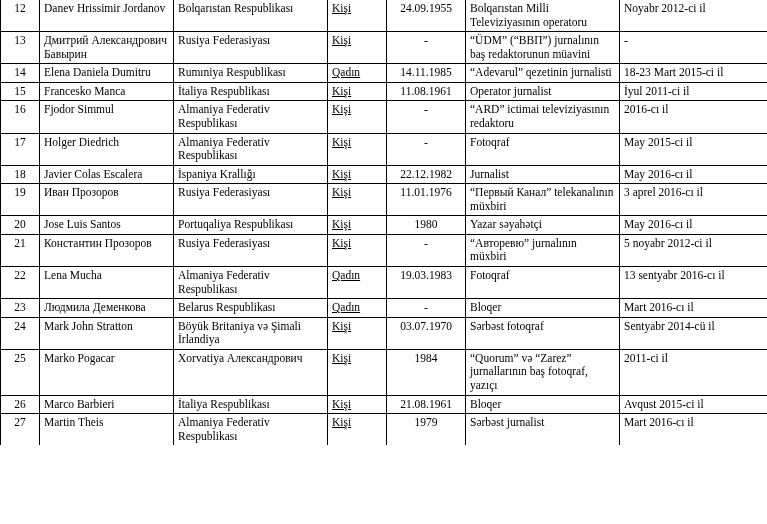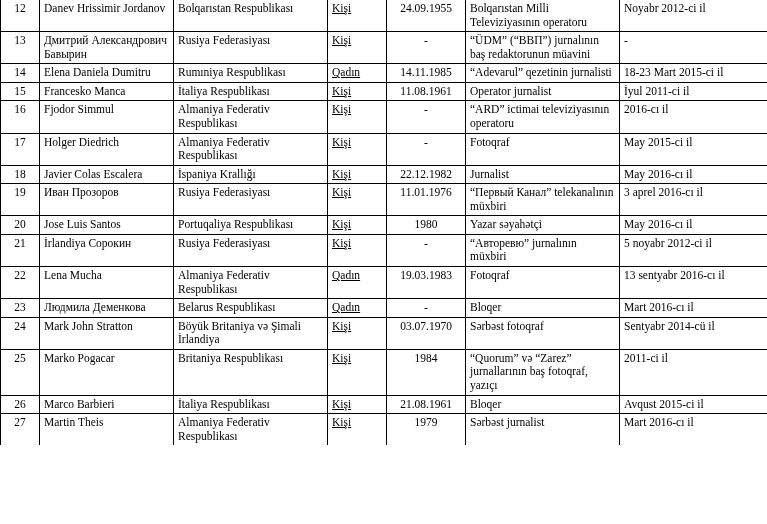--- a/index.html
+++ b/index.html
@@ -105,21 +105,21 @@
         <td class="col-role">Operator jurnalist</td>
         <td class="col-period">İyul 2011-ci il</td>
       </tr>
 
       <tr>
         <td class="col-num">16</td>
         <td class="col-name">Fjodor Simmul</td>
         <td class="col-country">Almaniya Federativ Respublikası</td>
         <td class="col-gender">Kişi</td>
         <td class="col-date">-</td>
-        <td class="col-role">“ARD” ictimai televiziyasının operatoru</td>
+        <td class="col-role">“ARD” ictimai televiziyasının redaktoru</td>
         <td class="col-period">2016-cı il</td>
       </tr>
 
       <tr>
         <td class="col-num">17</td>
         <td class="col-name">Holger Diedrich</td>
         <td class="col-country">Almaniya Federativ Respublikası</td>
         <td class="col-gender">Kişi</td>
         <td class="col-date">-</td>
         <td class="col-role">Fotoqraf</td>
@@ -151,21 +151,21 @@
         <td class="col-name">Jose Luis Santos</td>
         <td class="col-country">Portuqaliya Respublikası</td>
         <td class="col-gender">Kişi</td>
         <td class="col-date">1980</td>
         <td class="col-role">Yazar səyahətçi</td>
         <td class="col-period">May 2016-cı il</td>
       </tr>
 
       <tr>
         <td class="col-num">21</td>
-        <td class="col-name">İrlandiya Сорокин</td>
+        <td class="col-name">Константин Прозоров</td>
         <td class="col-country">Rusiya Federasiyası</td>
         <td class="col-gender">Kişi</td>
         <td class="col-date">-</td>
         <td class="col-role">“Авторевю” jurnalının müxbiri</td>
         <td class="col-period">5 noyabr 2012-ci il</td>
       </tr>
 
       <tr>
         <td class="col-num">22</td>
         <td class="col-name">Lena Mucha</td>
@@ -192,21 +192,21 @@
         <td class="col-country">Böyük Britaniya və Şimali İrlandiya</td>
         <td class="col-gender">Kişi</td>
         <td class="col-date">03.07.1970</td>
         <td class="col-role">Sərbəst fotoqraf</td>
         <td class="col-period">Sentyabr 2014-cü il</td>
       </tr>
 
       <tr>
         <td class="col-num">25</td>
         <td class="col-name">Marko Pogacar</td>
-        <td class="col-country">Britaniya Respublikası</td>
+        <td class="col-country">Xorvatiya Александрович</td>
         <td class="col-gender">Kişi</td>
         <td class="col-date">1984</td>
         <td class="col-role">“Quorum” və “Zarez” jurnallarının baş fotoqraf, yazıçı</td>
         <td class="col-period">2011-ci il</td>
       </tr>
 
       <tr>
         <td class="col-num">26</td>
         <td class="col-name">Marco Barbieri</td>
         <td class="col-country">İtaliya Respublikası</td>

